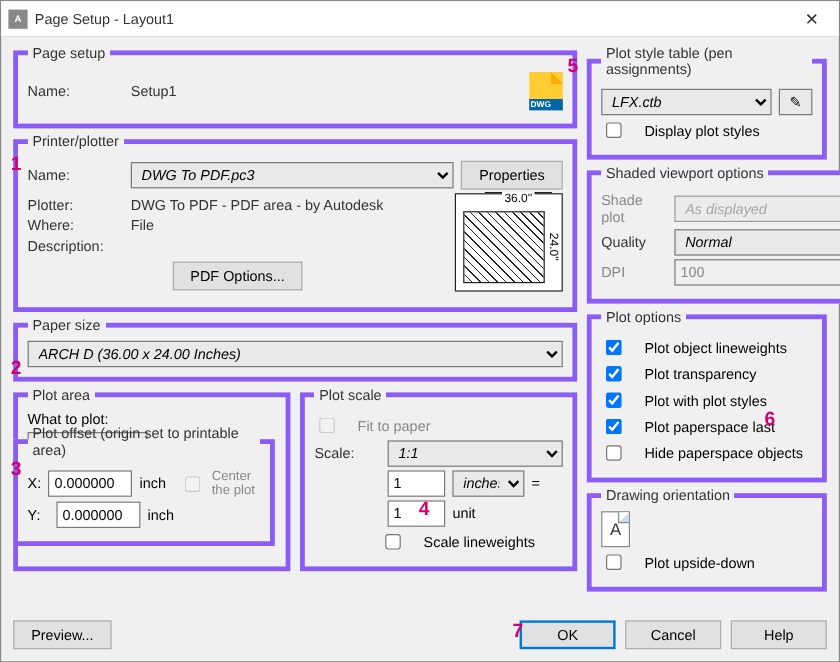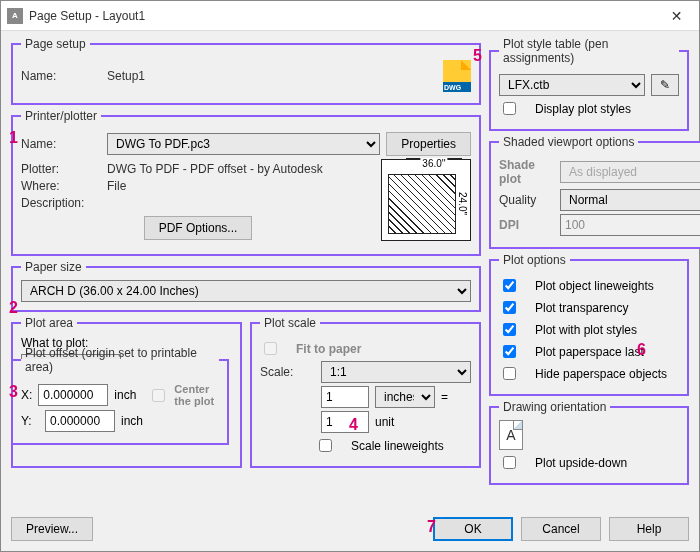--- a/index.html
+++ b/index.html
@@ -5,29 +5,29 @@
   * { box-sizing: border-box; font-family: "Segoe UI", Tahoma, sans-serif; font-size: 12px; }
   body { margin: 0; background: #fff; }
   .window { width: 700px; height: 552px; border: 1px solid #888; display: flex; flex-direction: column; background: #f0f0f0; position: relative; }
   .titlebar { height: 30px; background: #fff; display: flex; align-items: center; padding: 0 0 0 6px; border-bottom: 1px solid #ddd; }
   .titlebar .app-icon { width: 16px; height: 16px; background: #888; margin-right: 6px; display: inline-flex; align-items: center; justify-content: center; color: #fff; font-size: 8px; font-weight: bold; }
   .titlebar .title { flex: 1; color: #333; }
   .titlebar .close { width: 45px; height: 30px; display: flex; align-items: center; justify-content: center; font-size: 14px; color: #333; }
   .content { flex: 1; display: flex; padding: 6px 10px 0 10px; gap: 8px; position: relative; }
   .left-col { flex: 1; display: flex; flex-direction: column; gap: 4px; }
   .right-col { width: 200px; display: flex; flex-direction: column; gap: 4px; }
-  fieldset { border: 2px solid #8b5cf6; padding: 6px 8px 8px 8px; margin: 0; background: #f0f0f0; }
+  fieldset { border: 4px solid #8b5cf6; padding: 6px 8px 8px 8px; margin: 0; background: #f0f0f0; }
   legend { color: #333; padding: 0 4px; }
   .row { display: flex; align-items: center; gap: 6px; margin: 3px 0; }
   .lbl { width: 80px; color: #333; }
   .lbl-sm { width: 55px; color: #333; }
   .val { color: #333; }
-  .grey { color: #888; font-weight: bold; }
+  .grey { color: #888; }
   select, input[type=text] { height: 22px; border: 1px solid #7a7a7a; background: #fff; padding: 0 4px; font-size: 12px; }
-  select { background: #e9e9e9; }
+  select { background: #e9e9e9; font-style: italic; }
   button { height: 24px; border: 1px solid #adadad; background: #e1e1e1; padding: 0 14px; cursor: default; }
   button.primary { border: 2px solid #0078d7; background: #e1e1e1; }
   .dwg-icon { width: 28px; height: 32px; background: linear-gradient(#fc3 70%, #06a 70%); position: relative; }
   .dwg-icon::before { content: ""; position: absolute; top: 0; right: 0; width: 10px; height: 10px; background: #fa0; clip-path: polygon(0 0, 100% 100%, 0 100%); }
   .dwg-icon::after { content: "DWG"; position: absolute; bottom: 1px; left: 1px; color: #fff; font-size: 7px; font-weight: bold; }
   .paper-preview { width: 90px; height: 82px; border: 1px solid #222; background: #fff; position: relative; }
   .paper-dim-top { position: absolute; top: -2px; left: 24px; right: 8px; height: 14px; border-top: 1px solid #222; }
   .paper-dim-top span { position: absolute; top: -1px; left: 50%; transform: translateX(-50%); background: #fff; padding: 0 2px; font-size: 10px; }
   .hatched { position: absolute; inset: 14px 14px 6px 6px; border: 1px solid #222; background: repeating-linear-gradient(45deg, #fff 0, #fff 4px, #222 4px, #222 5px); }
   .paper-dim-right { position: absolute; right: 2px; top: 16px; bottom: 8px; width: 12px; font-size: 10px; writing-mode: vertical-rl; text-align: center; }
@@ -82,21 +82,21 @@
           <span class="lbl">Name:</span>
           <select style="flex:1">
             <option>DWG To PDF.pc3</option>
           </select>
           <button>Properties</button>
         </div>
         <div class="row" style="align-items:flex-start">
           <div style="flex:1">
             <div class="row">
                 <span class="lbl">Plotter:</span>
-                <span class="val">DWG To PDF - PDF offset - by Autodesk</span>
+                <span class="val">DWG To PDF - PDF area - by Autodesk</span>
               </div>
             <div class="row">
                 <span class="lbl">Where:</span>
                 <span class="val">File</span>
               </div>
             <div class="row">
                 <span class="lbl">Description:</span>
               </div>
             <div class="row" style="justify-content:center; margin-top:6px;">
               <button>PDF Options...</button>

